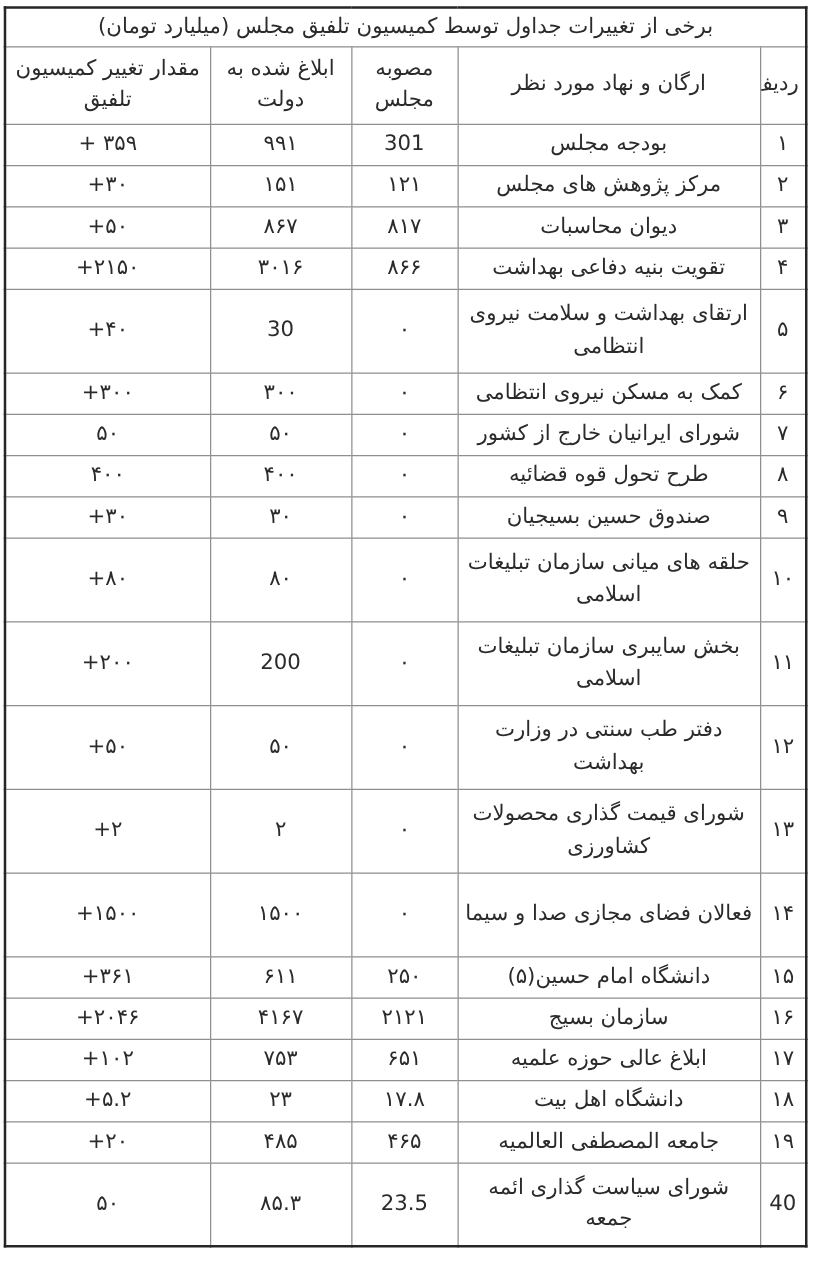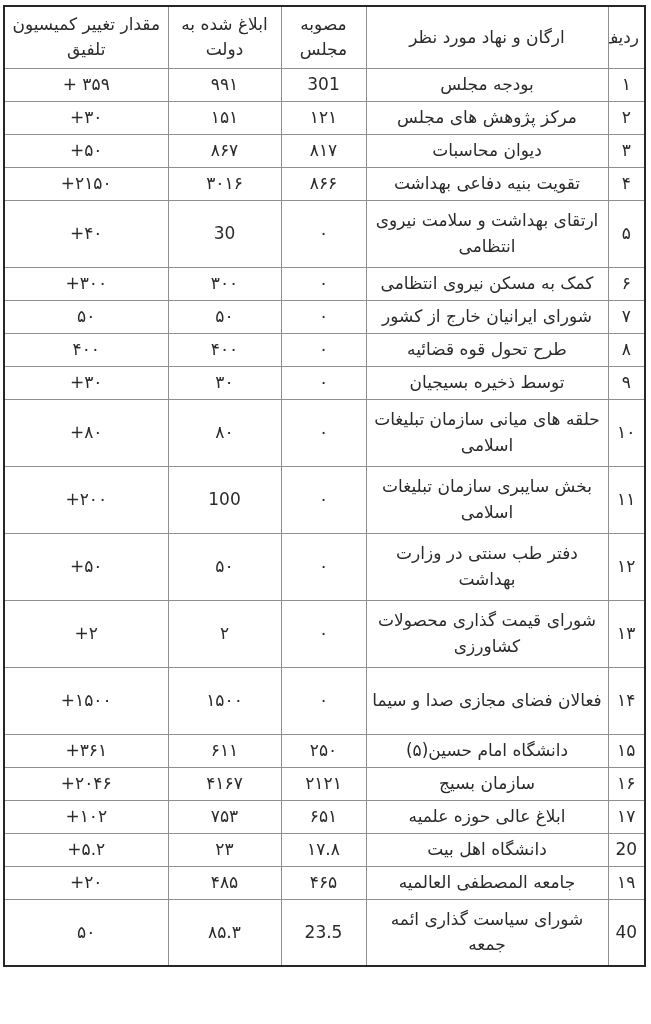--- a/index.html
+++ b/index.html
@@ -61,20 +61,23 @@
 <div class="page">
   <table class="budget-table">
     <colgroup>
       <col class="c-rowno">
       <col class="c-organ">
       <col class="c-approved">
       <col class="c-communicated">
       <col class="c-change">
     </colgroup>
     <thead>
+      <tr class="title-row">
+        <th colspan="5">برخی از تغییرات جداول توسط کمیسیون تلفیق مجلس (میلیارد تومان)</th>
+      </tr>
       <tr class="header-row">
         <th>ردیف</th>
         <th>ارگان و نهاد مورد نظر</th>
         <th>مصوبه مجلس</th>
         <th>ابلاغ شده به دولت</th>
         <th>مقدار تغییر کمیسیون تلفیق</th>
       </tr>
     </thead>
     <tbody>
       <tr class="row-single">
@@ -128,37 +131,37 @@
       </tr>
       <tr class="row-single">
         <td class="num">۸</td>
         <td>طرح تحول قوه قضائیه</td>
         <td class="num">۰</td>
         <td class="num">۴۰۰</td>
         <td class="num">۴۰۰</td>
       </tr>
       <tr class="row-single">
         <td class="num">۹</td>
-        <td>توسط ذخیره بسیجیان</td>
+        <td>صندوق حسین بسیجیان</td>
         <td class="num">۰</td>
         <td class="num">۳۰</td>
         <td class="num">+۳۰</td>
       </tr>
       <tr class="row-tall">
         <td class="num">۱۰</td>
         <td>حلقه های میانی سازمان تبلیغات اسلامی</td>
         <td class="num">۰</td>
         <td class="num">۸۰</td>
         <td class="num">+۸۰</td>
       </tr>
       <tr class="row-tall">
         <td class="num">۱۱</td>
         <td>بخش سایبری سازمان تبلیغات اسلامی</td>
         <td class="num">۰</td>
-        <td class="num">100</td>
+        <td class="num">200</td>
         <td class="num">+۲۰۰</td>
       </tr>
       <tr class="row-tall">
         <td class="num">۱۲</td>
         <td>دفتر طب سنتی در وزارت بهداشت</td>
         <td class="num">۰</td>
         <td class="num">۵۰</td>
         <td class="num">+۵۰</td>
       </tr>
       <tr class="row-tall">
@@ -190,21 +193,21 @@
         <td class="num">+۲۰۴۶</td>
       </tr>
       <tr class="row-single">
         <td class="num">۱۷</td>
         <td>ابلاغ عالی حوزه علمیه</td>
         <td class="num">۶۵۱</td>
         <td class="num">۷۵۳</td>
         <td class="num">+۱۰۲</td>
       </tr>
       <tr class="row-single">
-        <td class="num">20</td>
+        <td class="num">۱۸</td>
         <td>دانشگاه اهل بیت</td>
         <td class="num">۱۷.۸</td>
         <td class="num">۲۳</td>
         <td class="num">+۵.۲</td>
       </tr>
       <tr class="row-single">
         <td class="num">۱۹</td>
         <td>جامعه المصطفی العالمیه</td>
         <td class="num">۴۶۵</td>
         <td class="num">۴۸۵</td>

